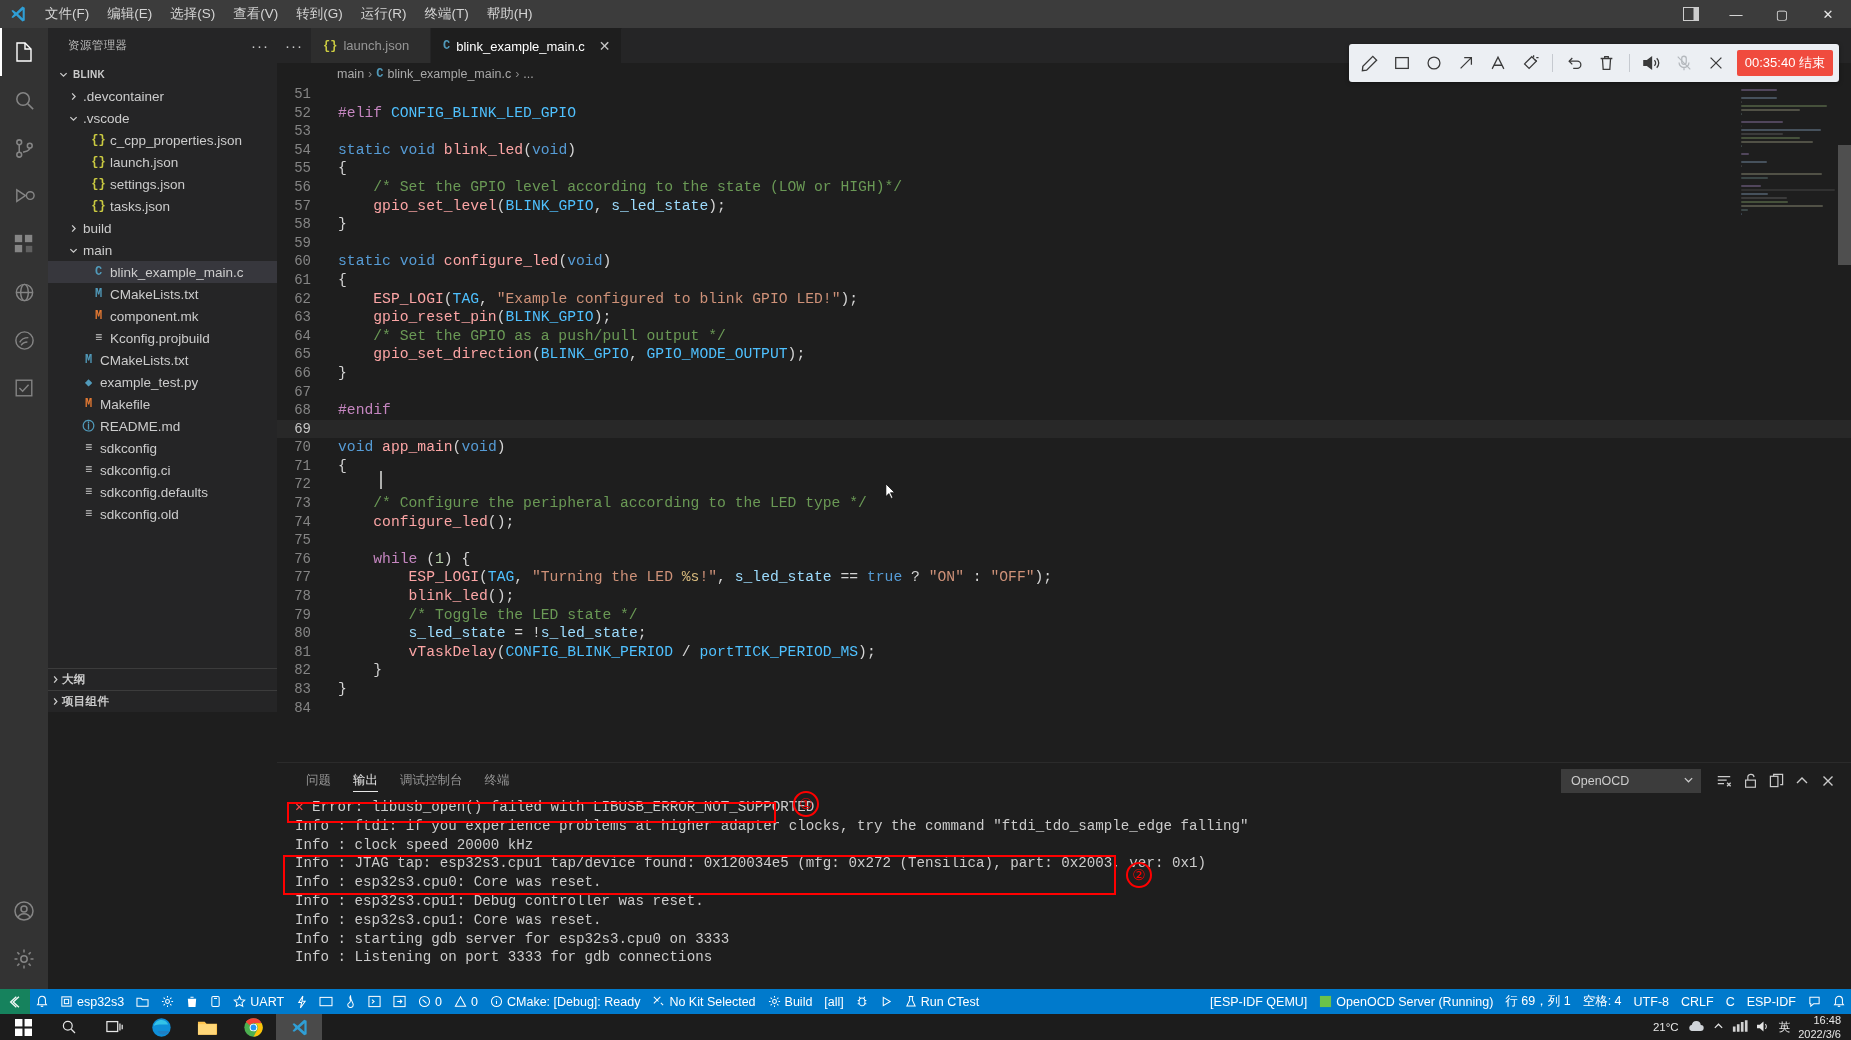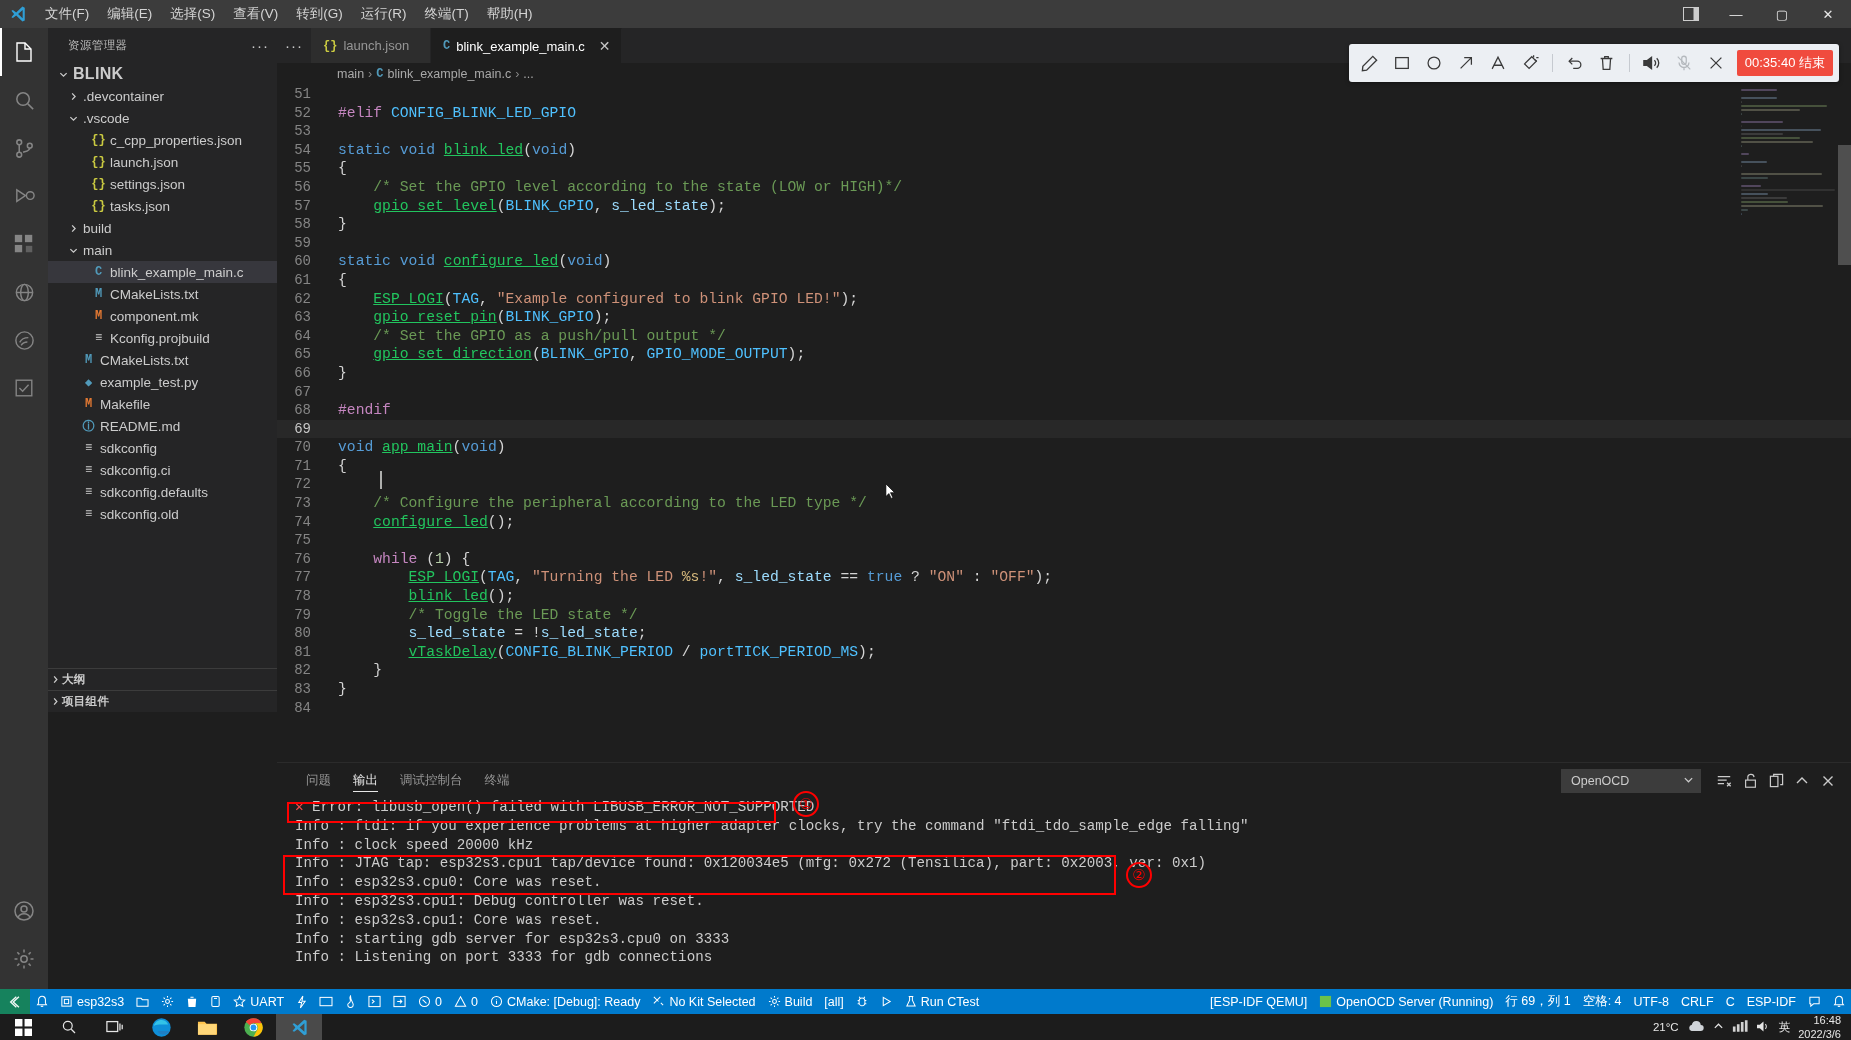--- a/index.html
+++ b/index.html
@@ -66,21 +66,21 @@
   .trow {
     height: 22px; display: flex; align-items: center; white-space: nowrap;
     padding-right: 4px; cursor: pointer;
   }
   .trow.selected { background: #37373d; }
   .chev { width: 14px; display:flex; align-items:center; justify-content:center; color:#cccccc; flex:none; }
   .chev svg { width: 9px; height: 9px; }
   .ficon { width: 17px; flex: none; display:flex; align-items:center; justify-content:center;
     font-size: 12px; font-weight: bold; font-family: "Liberation Mono", monospace; }
   .tlabel { margin-left: 3px; overflow: hidden; text-overflow: ellipsis; }
-  .tlabel.root { font-weight: bold; font-size: 16px; letter-spacing: .3px; }
+  .tlabel.root { font-weight: bold; font-size: 10px; letter-spacing: .3px; }
   .c-json { color: #cbcb41; }
   .c-c { color: #519aba; }
   .c-m { color: #519aba; }
   .c-mk { color: #e37933; }
   .c-cfg { color: #cccccc; }
   .c-py { color: #519aba; }
   .c-md { color: #519aba; }
 
   .sb-bottom { position: absolute; bottom: 0; left: 0; width: 229px; }
   .sb-section {
@@ -121,21 +121,21 @@
   .cline.cur { background: #282828; }
   .lnum {
     width: 56px; flex: none; text-align: right; padding-right: 22px;
     color: #858585; font-size: 14px; font-family: "Liberation Mono", monospace;
   }
   .cline.cur .lnum { color: #c6c6c6; }
   .ctext { padding-left: 5px; }
   .k-pre { color: #c586c0; }       
   .k-kw  { color: #569cd6; }       
   .k-ctl { color: #c586c0; }       
-  .k-fn  { color: #22c55e; text-decoration: underline; }
+  .k-fn  { color: #fca5a5; }
   .k-cm  { color: #6a9955; }
   .k-str { color: #ce9178; }
   .k-mac { color: #4fc1ff; }
   .k-num { color: #b5cea8; }
   .k-var { color: #9cdcfe; }
   .k-pl  { color: #d4d4d4; }
   .k-esc { color: #d7ba7d; }
   .cursor-caret {
     position: absolute; width: 2px; height: 18px; background: #aeafad;
   }

